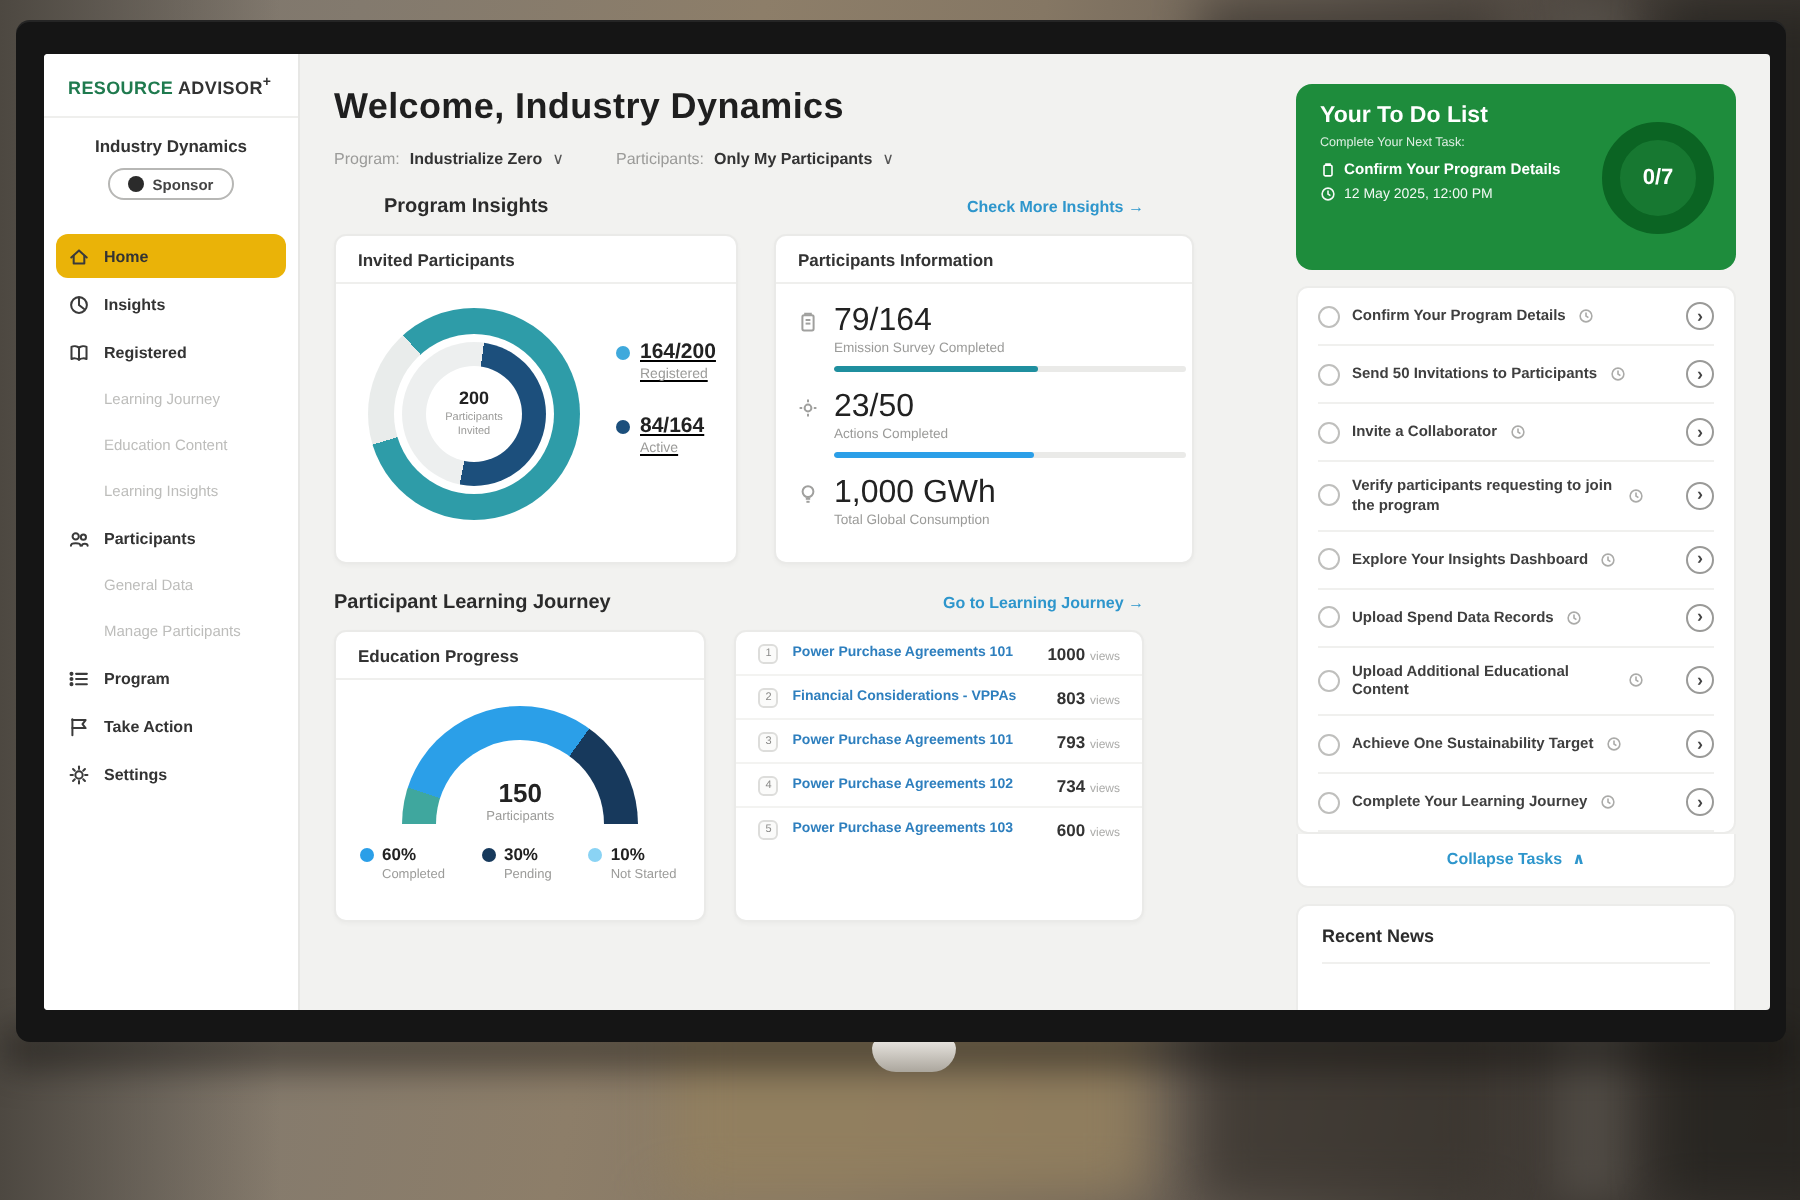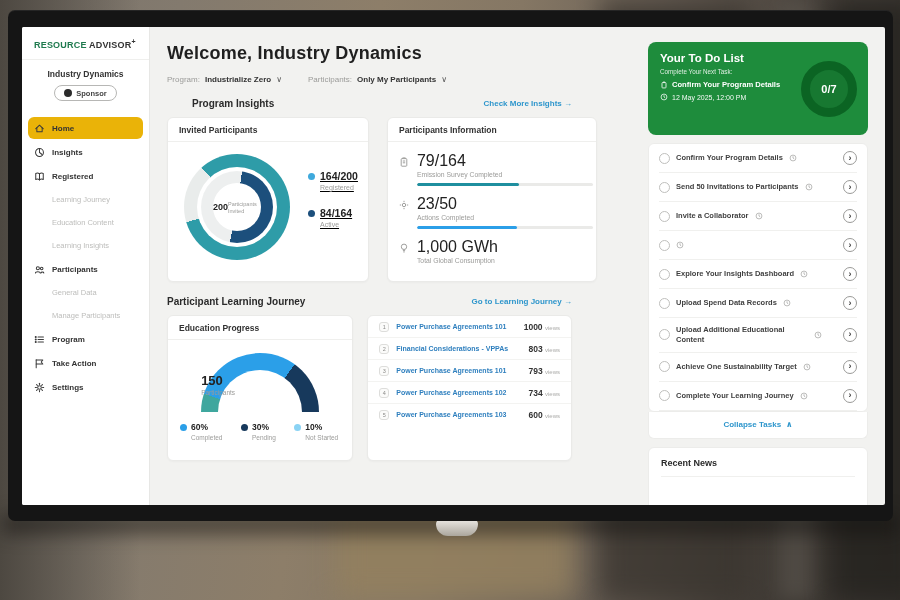--- a/index.html
+++ b/index.html
@@ -53,21 +53,21 @@
   .cards{display:flex;margin-top:8px;}
   .card{background:#fff;border:1px solid #EAEAE8;border-radius:6px;box-shadow:0 1px 2px rgba(0,0,0,.03);}
   .card-h{padding:7px 11px 6px;border-bottom:1px solid #EFEFED;font-size:8.5px;font-weight:800;color:#333;}
 
   .card-invited{width:243px;height:165px;margin-right:18px;}
   .inv-body{display:flex;align-items:center;padding:12px 10px 0 16px;}
   .donut{position:relative;width:106px;height:106px;flex:0 0 106px;}
   .d-ring1{position:absolute;inset:0;border-radius:50%;}
   .d-hole1{position:absolute;inset:13px;border-radius:50%;background:#fff;}
   .d-ring2{position:absolute;inset:17px;border-radius:50%;}
-  .d-hole2{position:absolute;inset:29px;border-radius:50%;background:#fff;display:flex;align-items:center;justify-content:center;}
+  .d-hole2{position:absolute;inset:29px;border-radius:50%;background:#fff;display:flex;flex-direction:column;align-items:center;justify-content:center;text-align:center;}
   .d-val{font-size:9px;font-weight:800;color:#222;}
   .d-lab{font-size:5.5px;color:#9B9B99;margin-top:2px;line-height:1.25;width:40px;}
   .inv-legend{margin-left:18px;text-decoration:underline;}
   .leg-item{margin-bottom:16px;}
   .leg-top{display:flex;align-items:center;gap:5px;}
   .leg-dot{width:7px;height:7px;border-radius:50%;}
   .leg-val{font-size:10.5px;font-weight:800;color:#222;}
   .leg-lab{font-size:7px;color:#9B9B99;margin:2px 0 0 12px;}
 
   .card-info{width:210px;height:165px;}
@@ -76,21 +76,21 @@
   .info-ic{width:12px;flex:0 0 12px;padding-top:2px;}
   .info-val{font-size:16px;font-weight:400;color:#222;}
   .info-lab{font-size:6.8px;color:#9B9B99;margin-top:1px;}
   .bar{width:176px;height:3px;border-radius:2px;background:#EAEAE8;margin-top:5px;overflow:hidden;}
   .bar i{display:block;height:100%;border-radius:2px;}
 
   .card-edu{width:221px;height:146px;margin-right:14px;}
   .gauge{position:relative;width:118px;height:59px;margin:13px auto 0;overflow:hidden;}
   .gauge-arc{position:absolute;left:0;top:0;width:118px;height:118px;border-radius:50%;}
   .gauge-hole{position:absolute;left:17px;top:17px;width:84px;height:84px;border-radius:50%;background:#fff;}
-  .gauge-center{position:absolute;left:0;right:0;bottom:16px;}
+  .gauge-center{position:absolute;left:0;right:0;bottom:0;text-align:center;}
   .g-val{font-size:13px;font-weight:800;color:#222;}
   .g-lab{font-size:6.5px;color:#9B9B99;margin-top:1px;}
   .edu-legend{display:flex;justify-content:space-between;padding:10px 14px 0 12px;}
   .eleg .top{display:flex;align-items:center;gap:4px;}
   .eleg .pct{font-size:8.5px;font-weight:800;color:#222;}
   .eleg .lab{font-size:6.5px;color:#9B9B99;margin:2px 0 0 11px;}
 
   .card-lessons{width:243px;height:146px;}
   .lesson-row{display:flex;align-items:center;gap:7px;padding:6px 11px 5px;border-bottom:1px solid #F3F3F1;}
   .lesson-row:last-child{border-bottom:none;}
@@ -499,20 +499,21 @@
                 <svg width="8" height="8" viewBox="0 0 12 12" fill="none" stroke="#ABABA9" stroke-width="1.2">
                   <circle cx="6" cy="6" r="4.4"></circle>
                   <path d="M6 3.4 V6 L7.8 7.2"></path>
                 </svg>
               </span>
               <span class="chevbtn">›</span>
             </div>
 
             <div class="task-row">
               <span class="chk"></span>
+              <span class="task-label">Verify participants requesting to join the program</span>
               <span class="tclock">
                 <svg width="8" height="8" viewBox="0 0 12 12" fill="none" stroke="#ABABA9" stroke-width="1.2">
                   <circle cx="6" cy="6" r="4.4"></circle>
                   <path d="M6 3.4 V6 L7.8 7.2"></path>
                 </svg>
               </span>
               <span class="chevbtn">›</span>
             </div>
 
             <div class="task-row">

